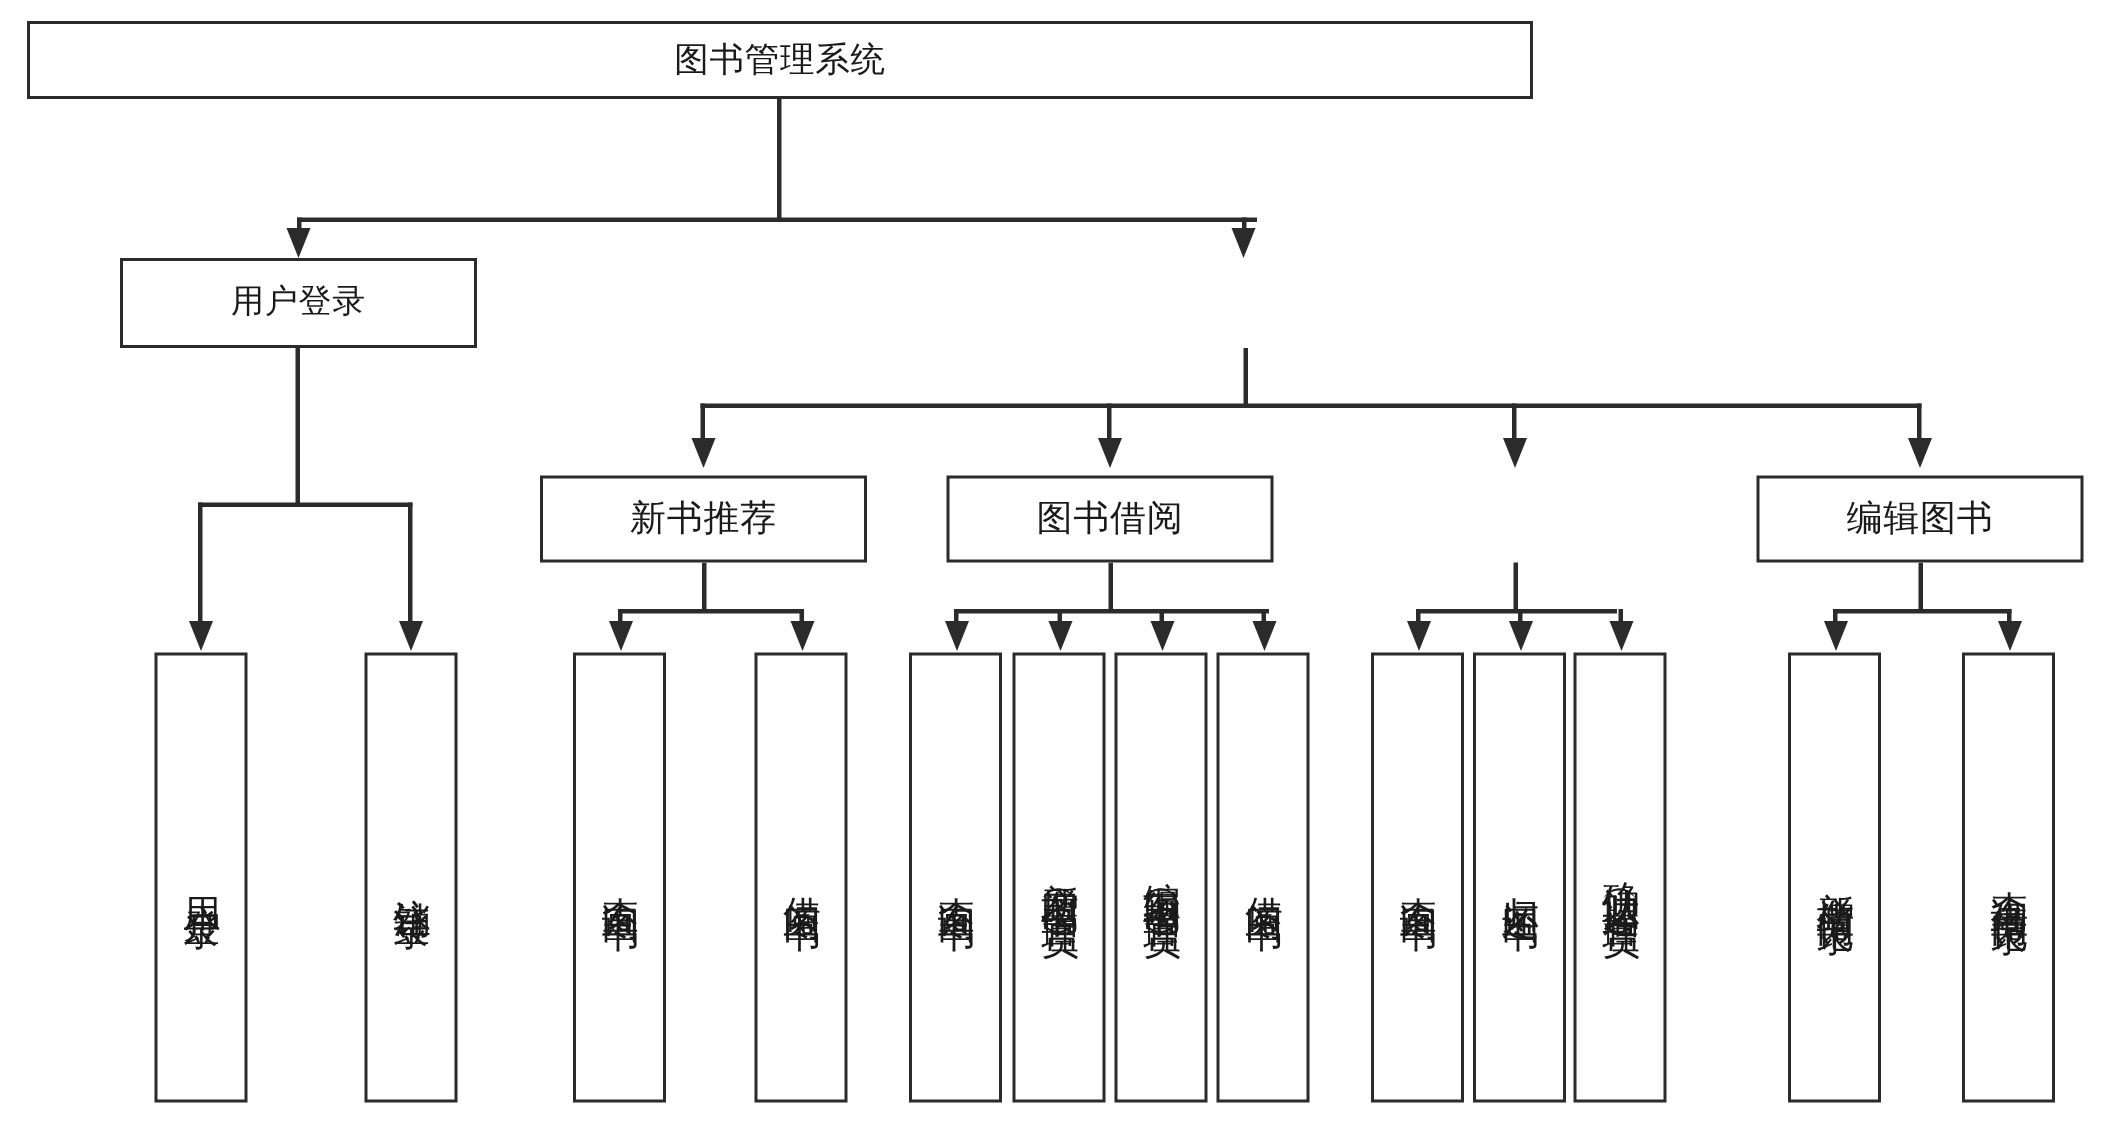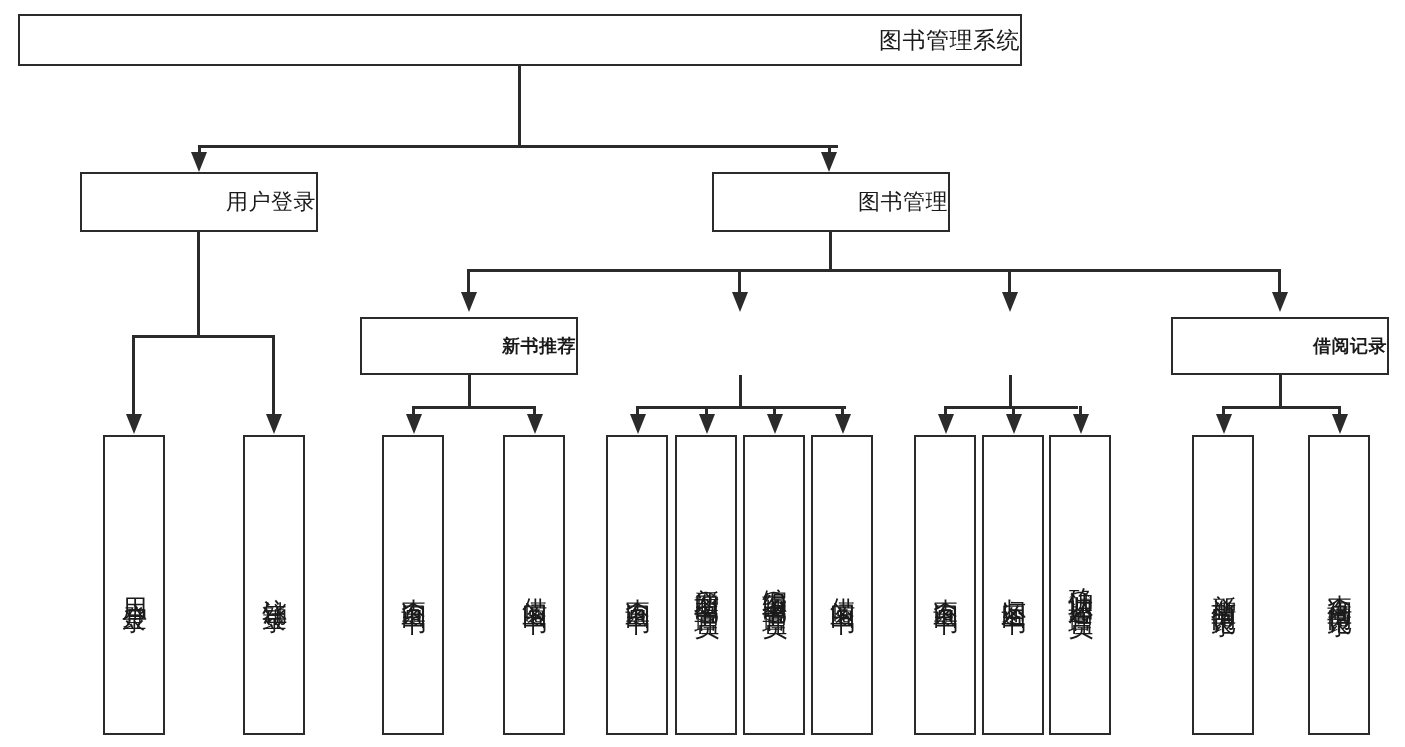--- a/index.html
+++ b/index.html
@@ -18,35 +18,35 @@
     background: #ffffff;
     overflow: hidden;
   }
   .node {
     position: absolute;
     box-sizing: border-box;
     border: 2.5px solid #2b2b2b;
     background: #ffffff;
     display: flex;
     align-items: center;
-    justify-content: flex-end;
+    justify-content: center;
     color: #1a1a1a;
     z-index: 3;
   }
   .node .lbl {
     display: block;
     text-align: center;
     line-height: 1.22;
     letter-spacing: 0.5px;
   }
   
   .node.root { font-size: 23px; }
   
   .node.h2 { font-size: 22px; }
-  .node.h3 { font-size: 18px; font-weight: bold; }
+  .node.h3 { font-size: 24px; }
   
   .node.leaf .lbl {
     writing-mode: vertical-rl;
     text-orientation: upright;
     font-size: 25px;
     line-height: 1.05;
     letter-spacing: 4px;
     white-space: nowrap;
   }
   .node.leaf {
@@ -93,23 +93,20 @@
 
   <div class="edge h" style="left:198px; top:145px; width:640px;"></div>
 
   <div class="edge v" style="left:198px; top:145px; height:20px;"></div>
   <div class="arrow" style="left:191px; top:152px;"></div>
   <div class="edge v" style="left:828px; top:145px; height:20px;"></div>
   <div class="arrow" style="left:821px; top:152px;"></div>
 
   <div class="node h2" style="left:80px; top:172px; width:238px; height:60px;">
     <span class="lbl">用户登录</span>
-  </div>
-  <div class="node h2" style="left:712px; top:172px; width:238px; height:60px;">
-    <span class="lbl">图书管理</span>
   </div>
 
   <div class="edge v" style="left:197px; top:232px; height:106px;"></div>
   <div class="edge h" style="left:132px; top:335px; width:143px;"></div>
   <div class="edge v" style="left:132px; top:335px; height:88px;"></div>
   <div class="arrow" style="left:126px; top:414px;"></div>
   <div class="edge v" style="left:272px; top:335px; height:88px;"></div>
   <div class="arrow" style="left:266px; top:414px;"></div>
 
   <div class="edge v" style="left:829px; top:232px; height:40px;"></div>
@@ -119,22 +116,25 @@
   <div class="edge v" style="left:738px; top:269px; height:30px;"></div>
   <div class="arrow" style="left:732px; top:292px;"></div>
   <div class="edge v" style="left:1008px; top:269px; height:30px;"></div>
   <div class="arrow" style="left:1002px; top:292px;"></div>
   <div class="edge v" style="left:1278px; top:269px; height:30px;"></div>
   <div class="arrow" style="left:1272px; top:292px;"></div>
 
   <div class="node h3" style="left:360px; top:317px; width:218px; height:58px;">
     <span class="lbl">新书推荐</span>
   </div>
+  <div class="node h3" style="left:631px; top:317px; width:218px; height:58px;">
+    <span class="lbl">图书借阅</span>
+  </div>
   <div class="node h3" style="left:1171px; top:317px; width:218px; height:58px;">
-    <span class="lbl">借阅记录</span>
+    <span class="lbl">编辑图书</span>
   </div>
 
   <div class="edge v" style="left:468px; top:375px; height:33px;"></div>
   <div class="edge h" style="left:412px; top:406px; width:124px;"></div>
   <div class="edge v" style="left:412px; top:406px; height:17px;"></div>
   <div class="arrow" style="left:406px; top:414px;"></div>
   <div class="edge v" style="left:533px; top:406px; height:17px;"></div>
   <div class="arrow" style="left:527px; top:414px;"></div>
 
   <div class="edge v" style="left:739px; top:375px; height:33px;"></div>

